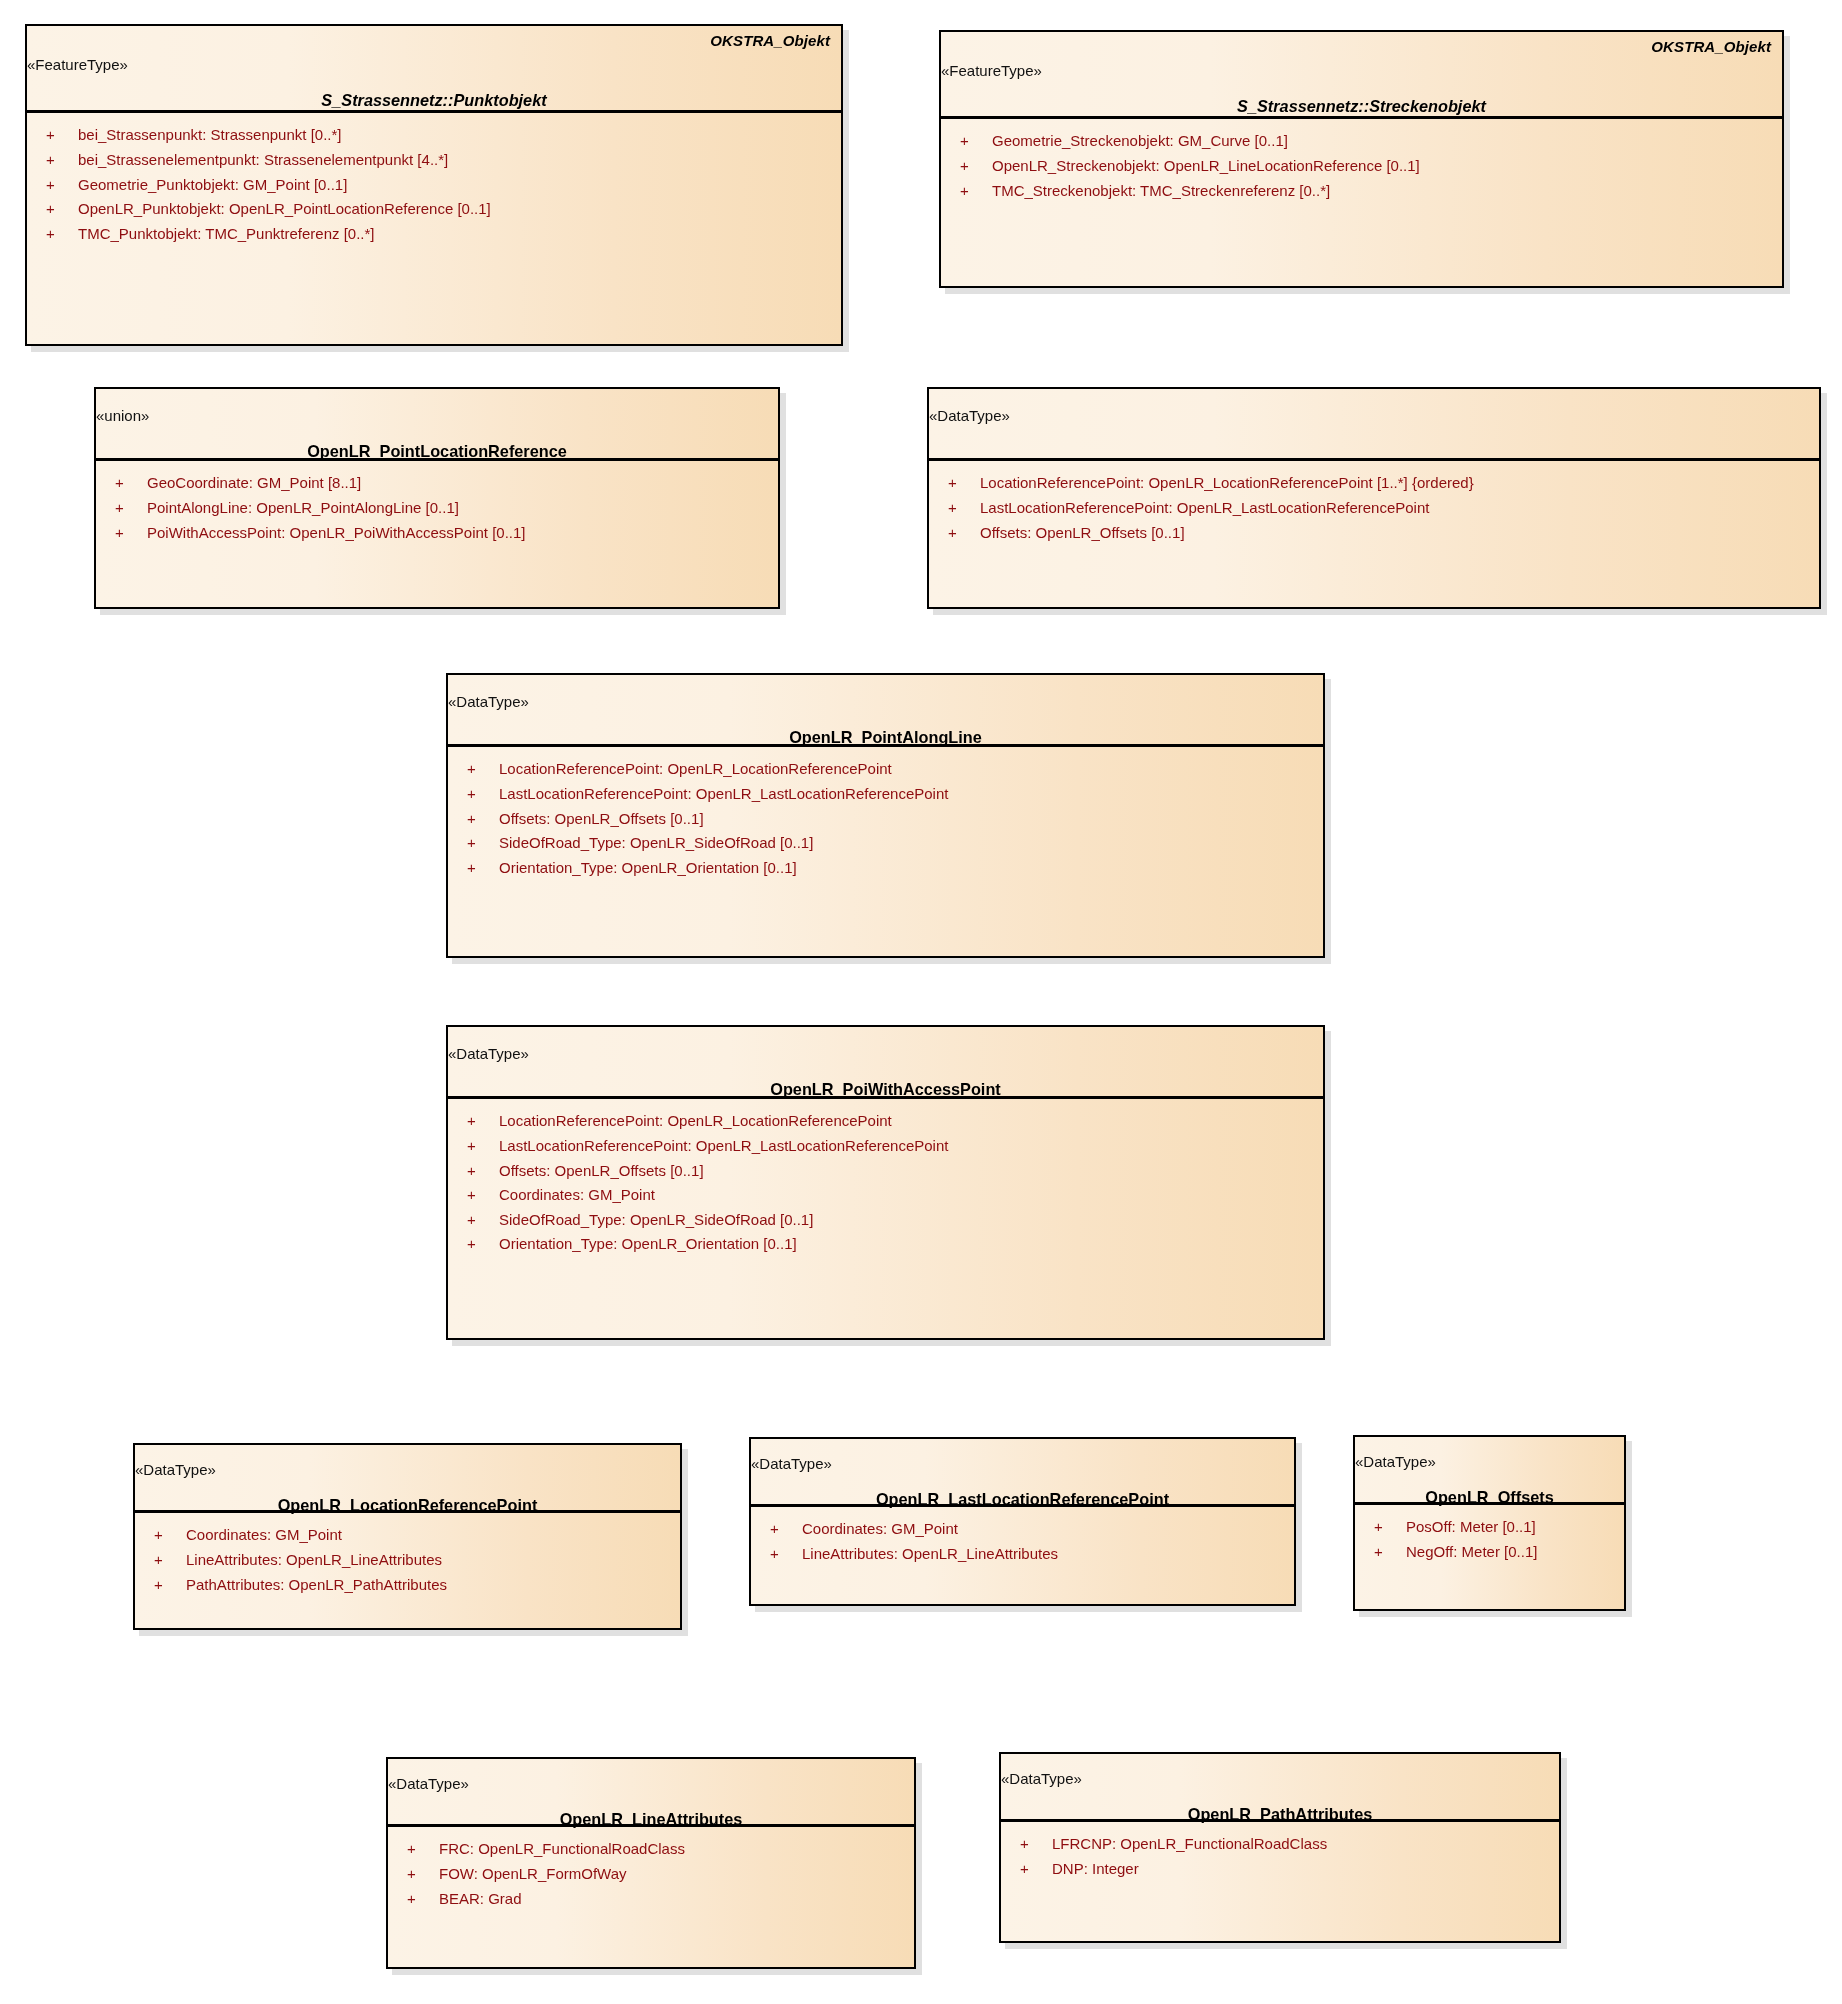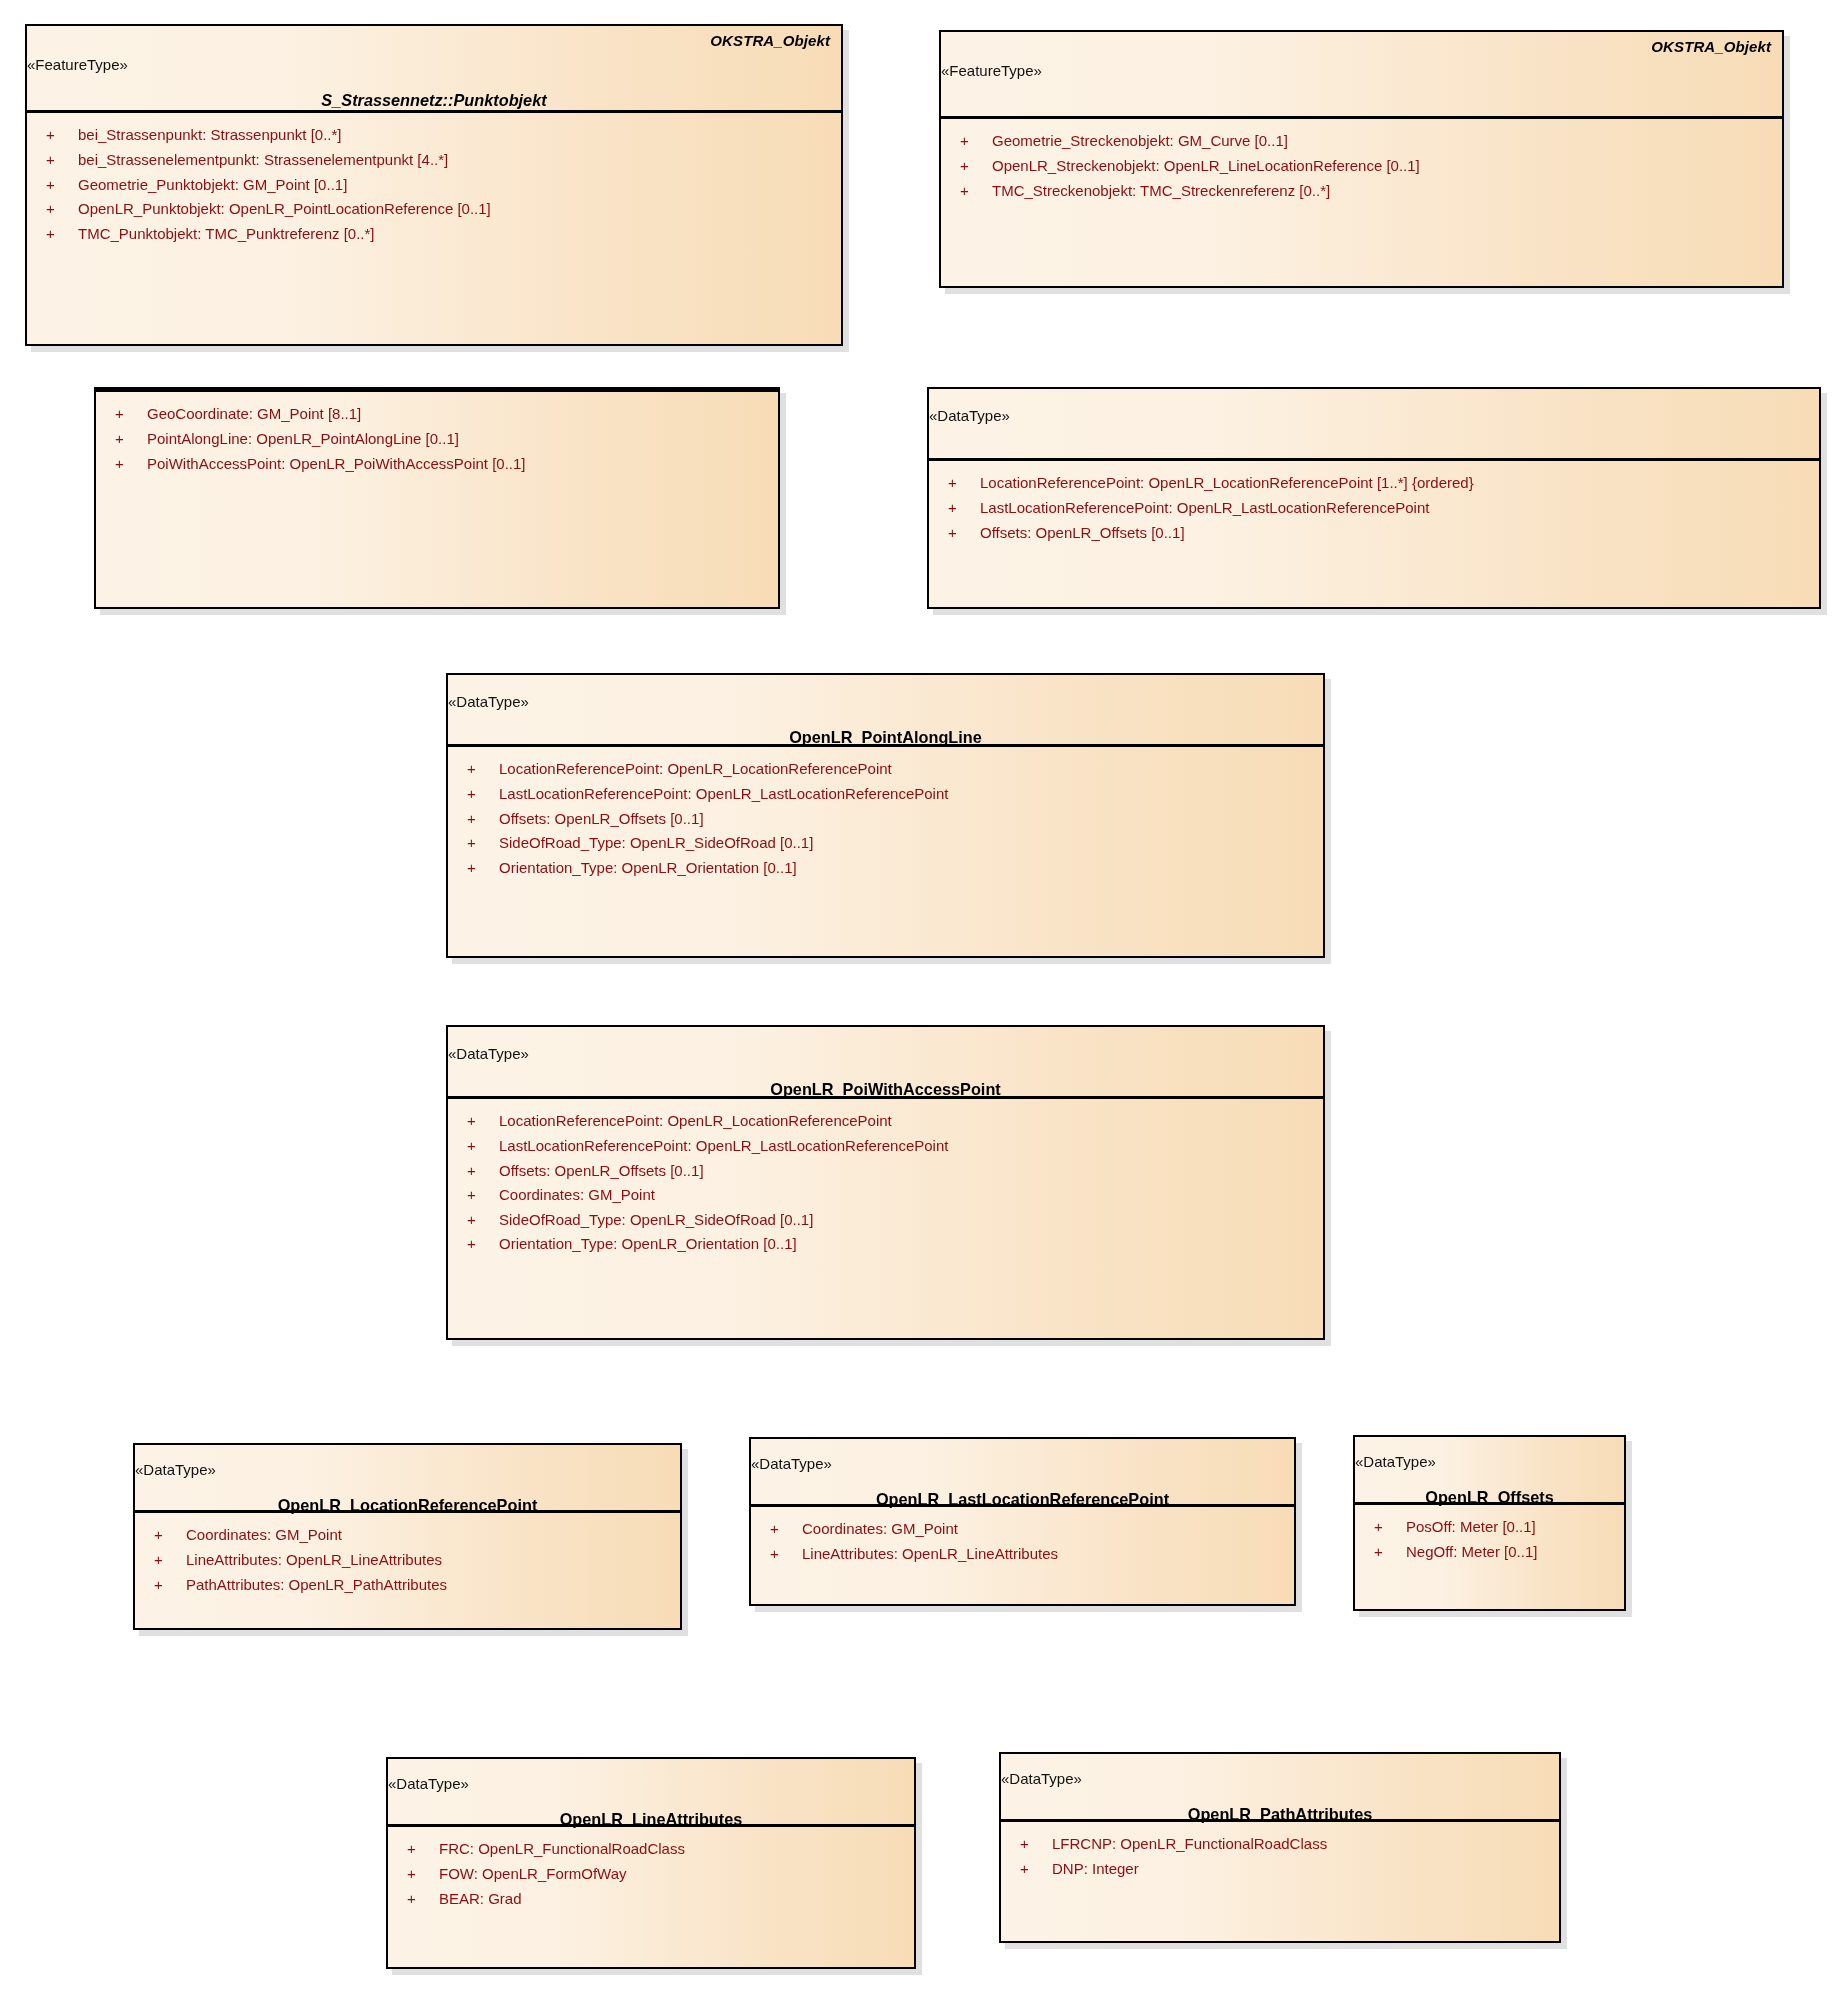--- a/index.html
+++ b/index.html
@@ -165,39 +165,44 @@
           <span class="vis">+</span>
           <span class="sig">TMC_Punktobjekt: TMC_Punktreferenz [0..*]</span>
         </div>
     </div>
   </div>
 
   <div class="uml-class" id="box-streckenobjekt">
     <div class="uml-header">
       <div class="uml-corner-note">OKSTRA_Objekt</div>
       <div class="uml-stereotype">«FeatureType»</div>
+      <div class="uml-name italic">S_Strassennetz::Streckenobjekt</div>
     </div>
     <div class="uml-divider"></div>
     <div class="uml-attrs">
       <div class="uml-attr">
           <span class="vis">+</span>
           <span class="sig">Geometrie_Streckenobjekt: GM_Curve [0..1]</span>
         </div>
       <div class="uml-attr">
           <span class="vis">+</span>
           <span class="sig">OpenLR_Streckenobjekt: OpenLR_LineLocationReference [0..1]</span>
         </div>
       <div class="uml-attr">
           <span class="vis">+</span>
           <span class="sig">TMC_Streckenobjekt: TMC_Streckenreferenz [0..*]</span>
         </div>
     </div>
   </div>
 
   <div class="uml-class" id="box-pointlocationreference">
+    <div class="uml-header">
+      <div class="uml-stereotype">«union»</div>
+      <div class="uml-name">OpenLR_PointLocationReference</div>
+    </div>
     <div class="uml-divider"></div>
     <div class="uml-attrs">
       <div class="uml-attr">
           <span class="vis">+</span>
           <span class="sig">GeoCoordinate: GM_Point [8..1]</span>
         </div>
       <div class="uml-attr">
           <span class="vis">+</span>
           <span class="sig">PointAlongLine: OpenLR_PointAlongLine [0..1]</span>
         </div>

